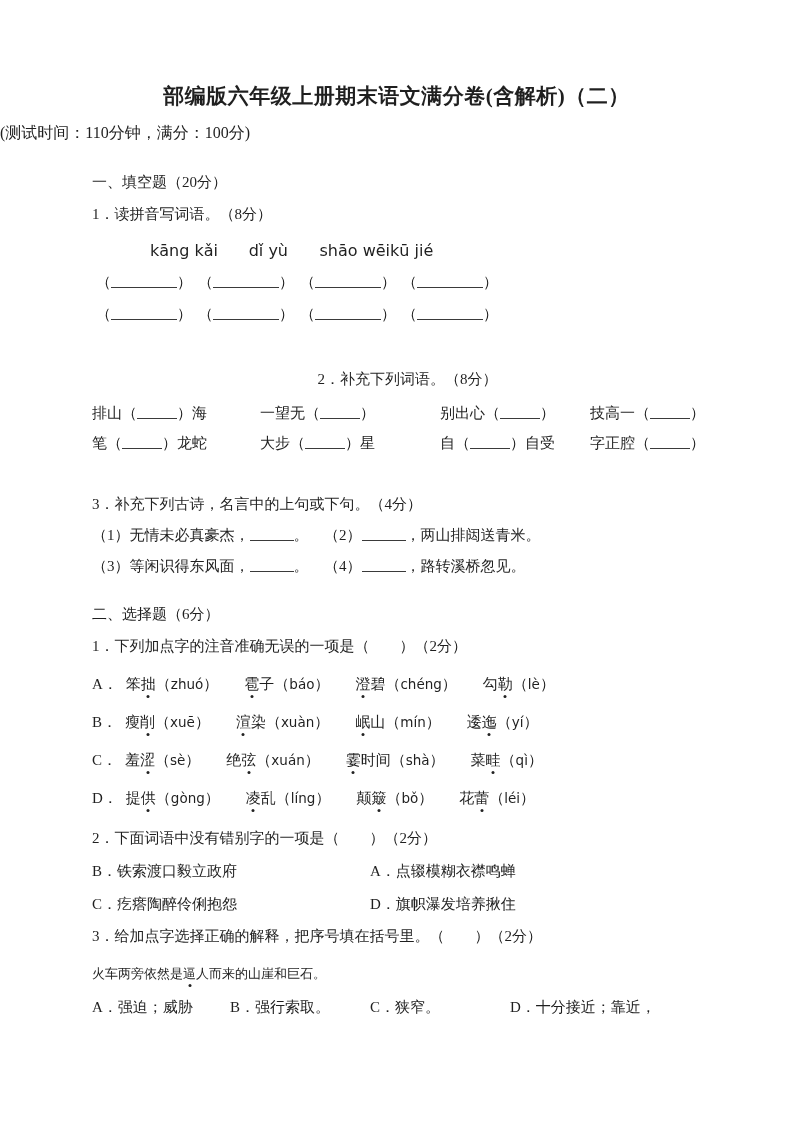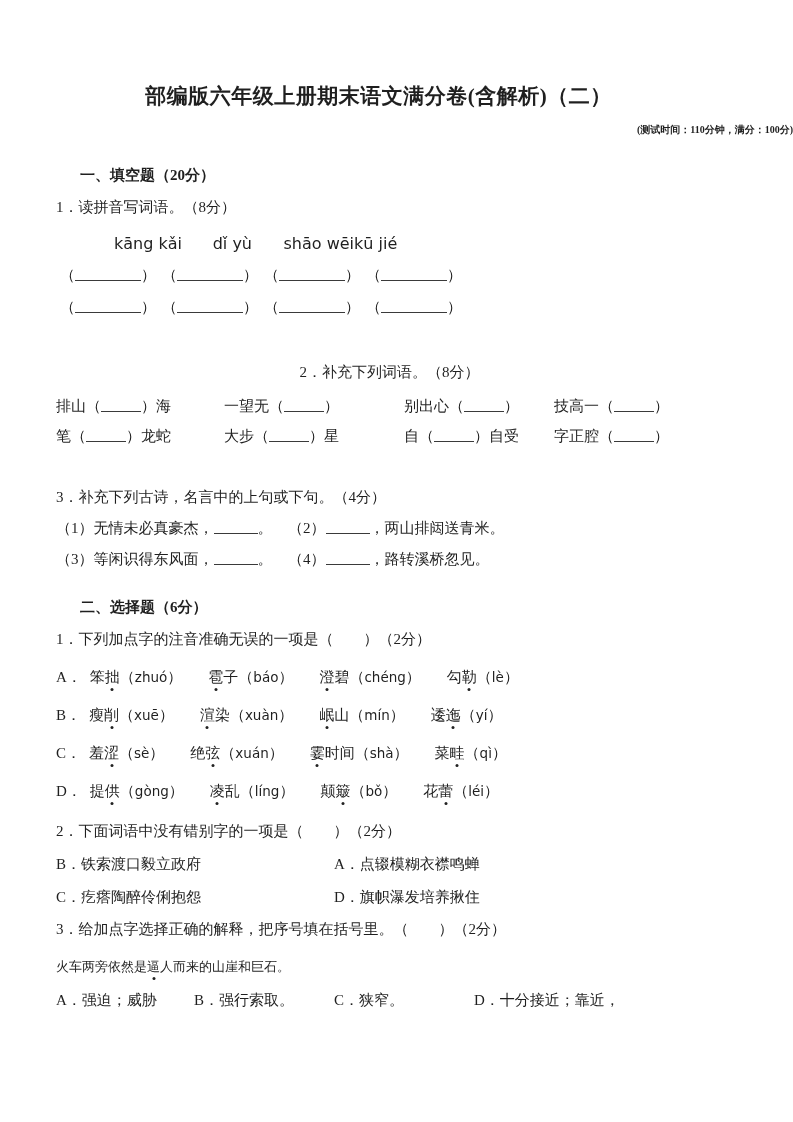--- a/index.html
+++ b/index.html
@@ -1,30 +1,30 @@
 <!DOCTYPE html>
 <html lang="zh"><head>
 <meta charset="utf-8">
 <style>
   * { margin:0; padding:0; box-sizing:border-box; }
   html,body { background:#ffffff; }
   .page {
     position:relative; width:793px; height:1122px; background:#fff;
     font-family:"Liberation Serif", serif; color:#1f1f1f; overflow:hidden;
   }
-  .content { padding:82px 70px 0 56px; }
+  .content { padding:82px 70px 0 92px; }
   .doc-title {
     margin-left:-92px; margin-right:-70px; text-align:center;
     font-size:21px; font-weight:bold; letter-spacing:0.5px;
   }
   .doc-subtitle {
-    margin-left:-92px; margin-right:-70px; text-align:right;
-    font-size:10px; font-weight:bold; margin-top:13px;
+    margin-left:-92px; margin-right:-70px; text-align:left;
+    font-size:16px; font-weight:normal; margin-top:13px;
   }
-  .sec-heading { font-size:15px; font-weight:bold; margin-top:29px;margin-left:24px; }
+  .sec-heading { font-size:15px; font-weight:normal; margin-top:29px; }
   .q-label { font-size:15px; margin-top:13px; }
   .mt-lg { margin-top:46px;text-align:center; }
   .mt-md { margin-top:42px; }
 
   
   .pinyin-row { display:flex; margin-top:17px; padding-left:20px; font-family:"DejaVu Sans", sans-serif; font-size:16px; }
   .pinyin-row .pw { display:inline-block;text-align:right; }
   .pinyin-row .pw:nth-child(1){ width:106px; }
   .pinyin-row .pw:nth-child(2){ width:70px; }
   .pinyin-row .pw:nth-child(3){ width:102px; }

